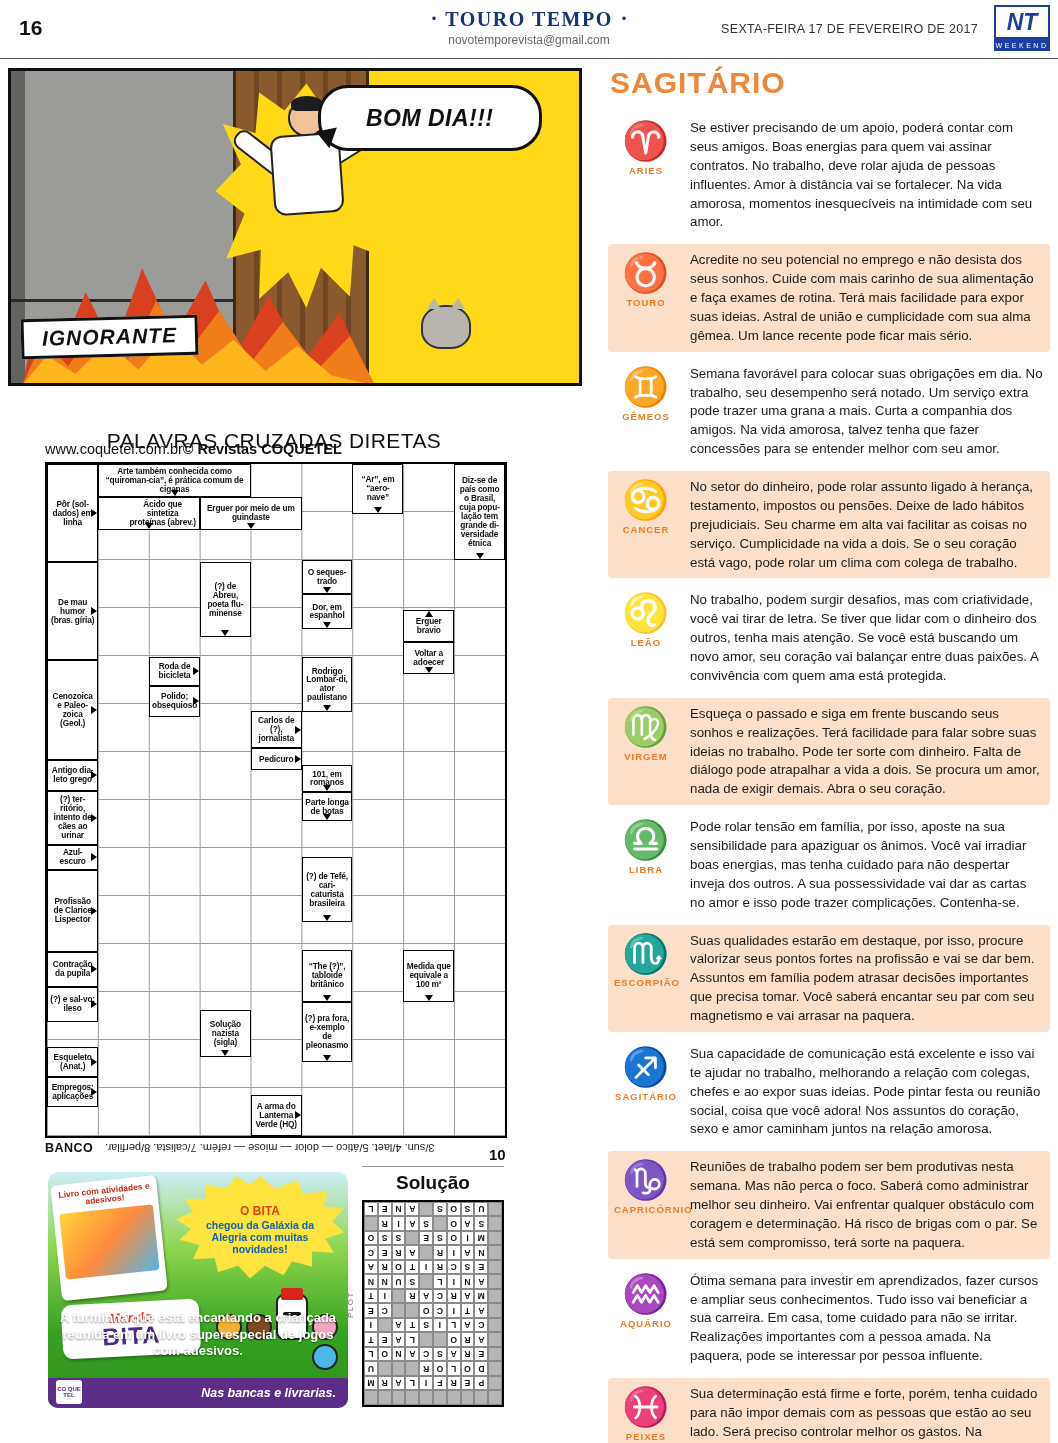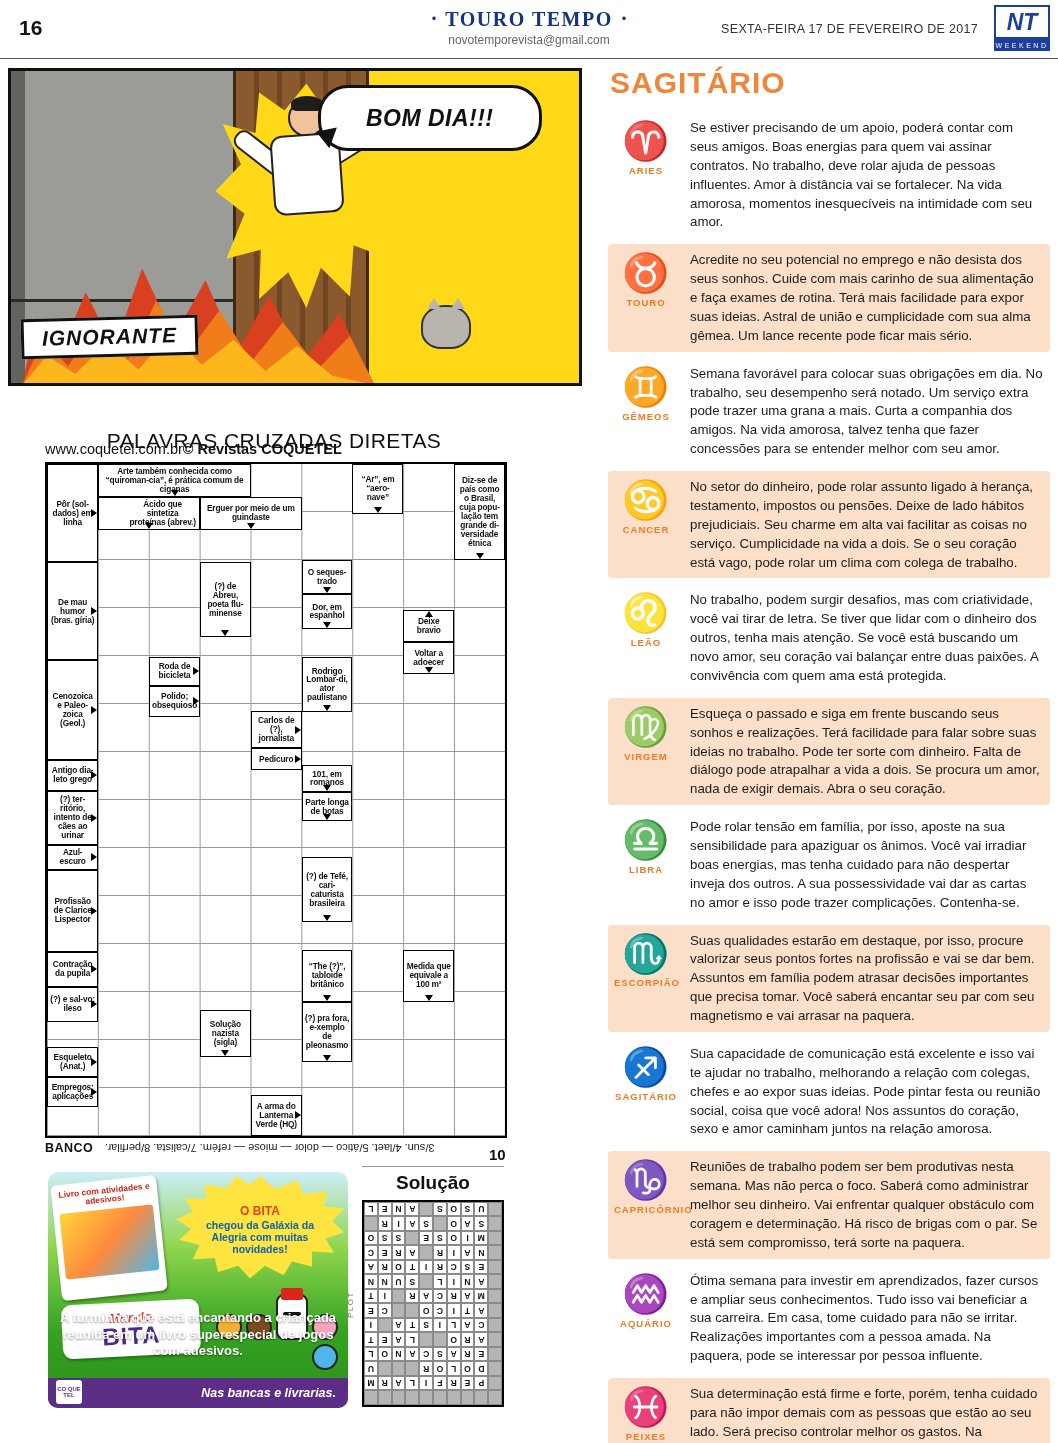--- a/index.html
+++ b/index.html
@@ -216,21 +216,21 @@
       </div>
       <div class="clue" style="left: 55.6%; top: 14.3%; width: 11.1%; height: 5.1%;">
         <span>O seques-trado</span>
         <i class="ar ar-d"></i>
       </div>
       <div class="clue" style="left: 55.6%; top: 19.4%; width: 11.1%; height: 5.1%;">
         <span>Dor, em espanhol</span>
         <i class="ar ar-d"></i>
       </div>
       <div class="clue" style="left: 77.8%; top: 21.7%; width: 11.1%; height: 4.8%;">
-        <span>Deixe bravio</span>
+        <span>Erguer bravio</span>
         <i class="ar ar-u"></i>
       </div>
       <div class="clue" style="left: 77.8%; top: 26.5%; width: 11.1%; height: 4.8%;">
         <span>Voltar a adoecer</span>
         <i class="ar ar-d"></i>
       </div>
       <div class="clue" style="left: 0%; top: 29.2%; width: 11.2%; height: 14.8%;">
         <span>Cenozoica e Paleo-zoica (Geol.)</span>
         <i class="ar ar-r"></i>
       </div>

